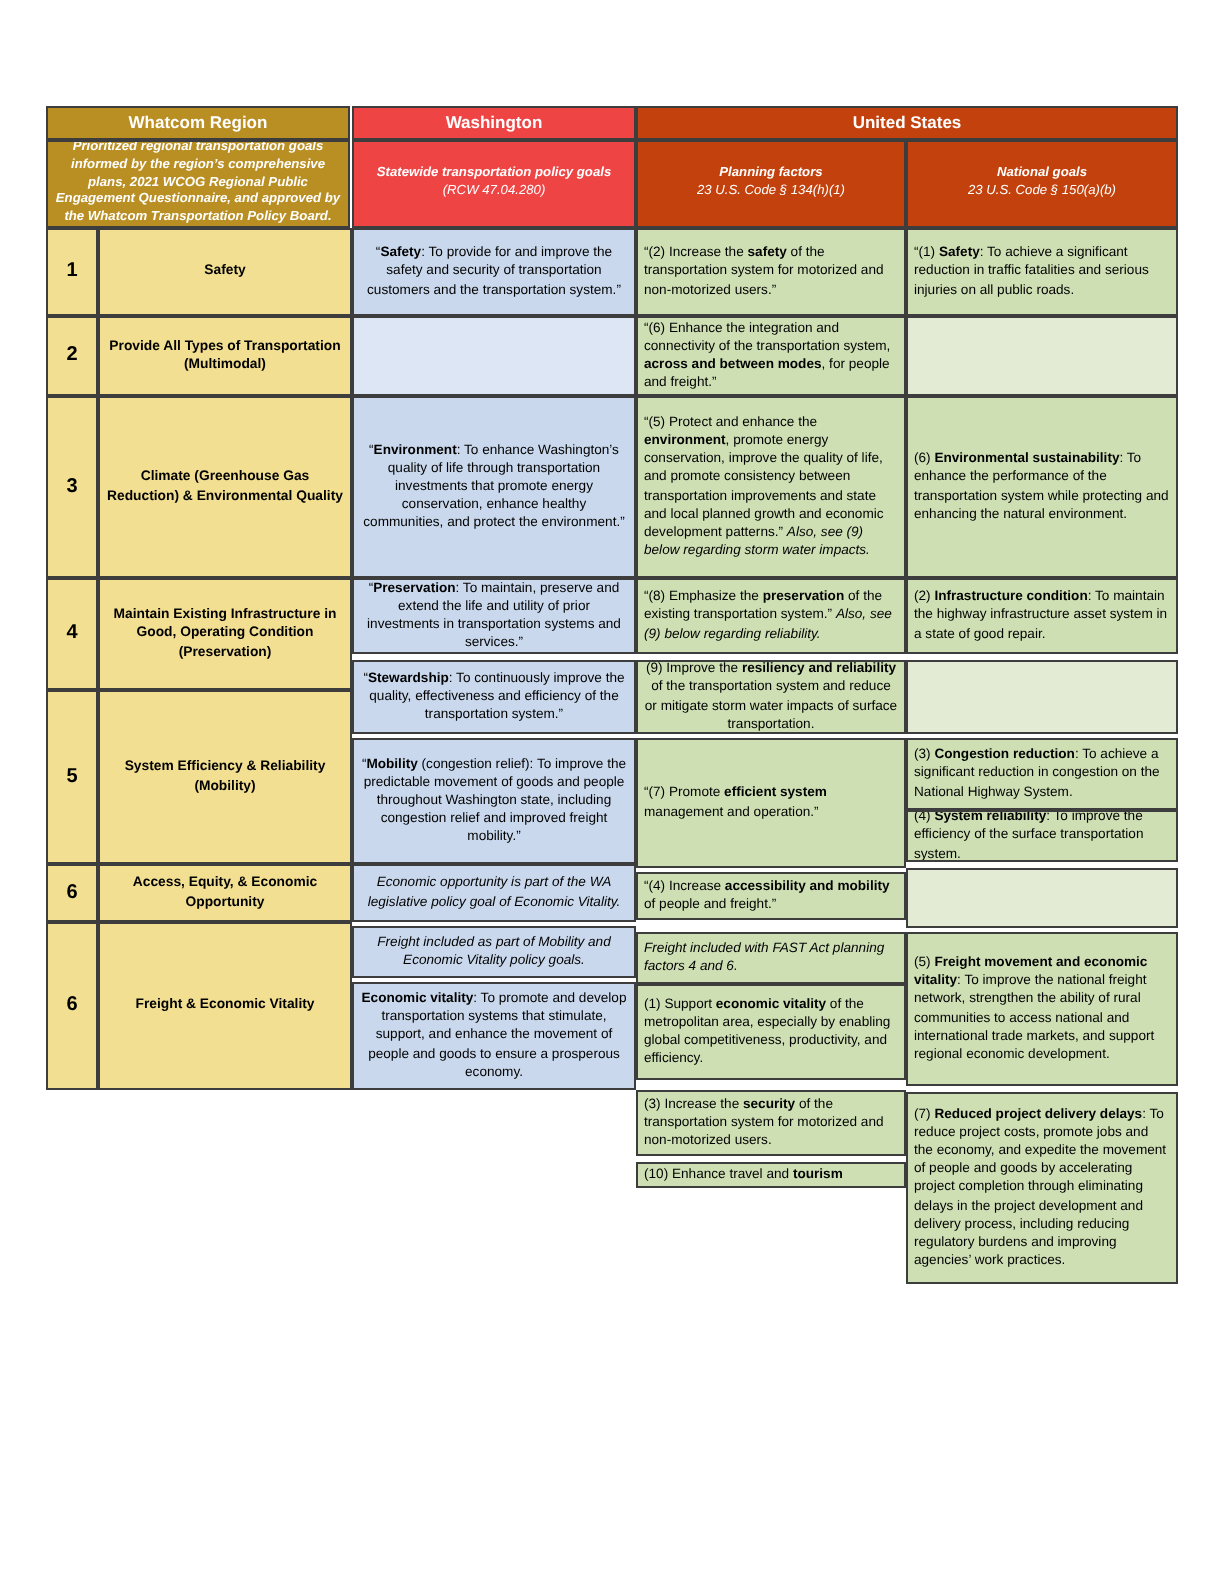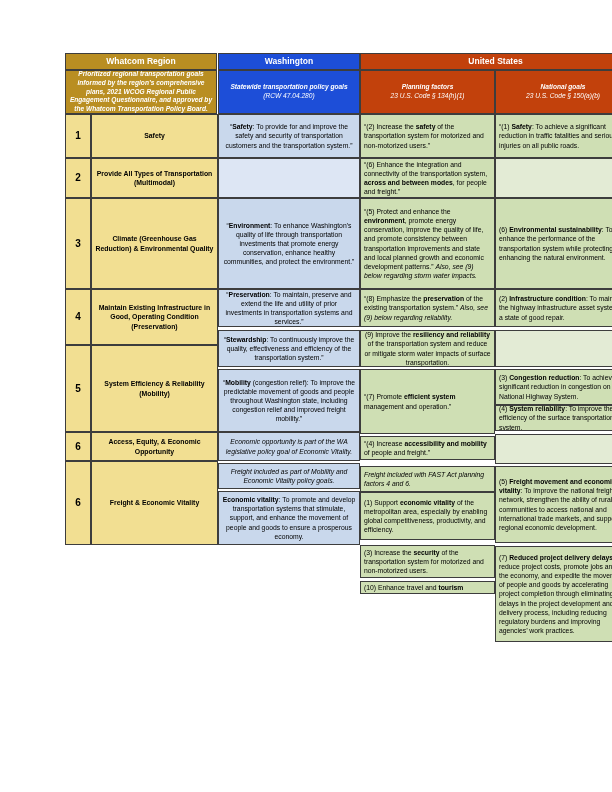--- a/index.html
+++ b/index.html
@@ -1,28 +1,28 @@
 <!DOCTYPE html>
 <html><head>
 <meta charset="utf-8">
 <style>
   html,body{margin:0;padding:0;background:#ffffff;}
   .page{position:relative;width:612px;height:792px;background:#ffffff;
         font-family:"Liberation Sans",sans-serif;color:#000;overflow:hidden;}
   .cell{position:absolute;box-sizing:border-box;border:1px solid #3d3d3d;
         display:flex;align-items:center;justify-content:flex-start;
-        padding:1px 3px;overflow:hidden;margin-left:42px;}
+        padding:1px 3px;overflow:hidden;}
   .txt{width:100%;text-align:center;font-size:6.8px;line-height:1.33;}
   .txt.left{text-align:left;}
   
   .rt-b{font-weight:bold;}
   .rt-i{font-style:italic;}
   
   .bg-gold{background:#B98E22;}
-  .bg-blue{background:#1d4ed8;}
+  .bg-blue{background:#ef4444;}
   .bg-olive{background:#c2410c;}
   .bg-y{background:#F2DF92;}
   .bg-b{background:#C9D8EC;}
   .bg-bl{background:#DDE6F4;}
   .bg-g{background:#CFDFB4;}
   .bg-gl{background:#E3EBD5;}
   
   .hdr .txt{color:#fff;font-weight:bold;font-size:8.5px;line-height:1.1;}
   .sub .txt{color:#fff;font-weight:bold;font-style:italic;font-size:6.6px;line-height:1.35;}
   .sub .ref{font-weight:normal;}

